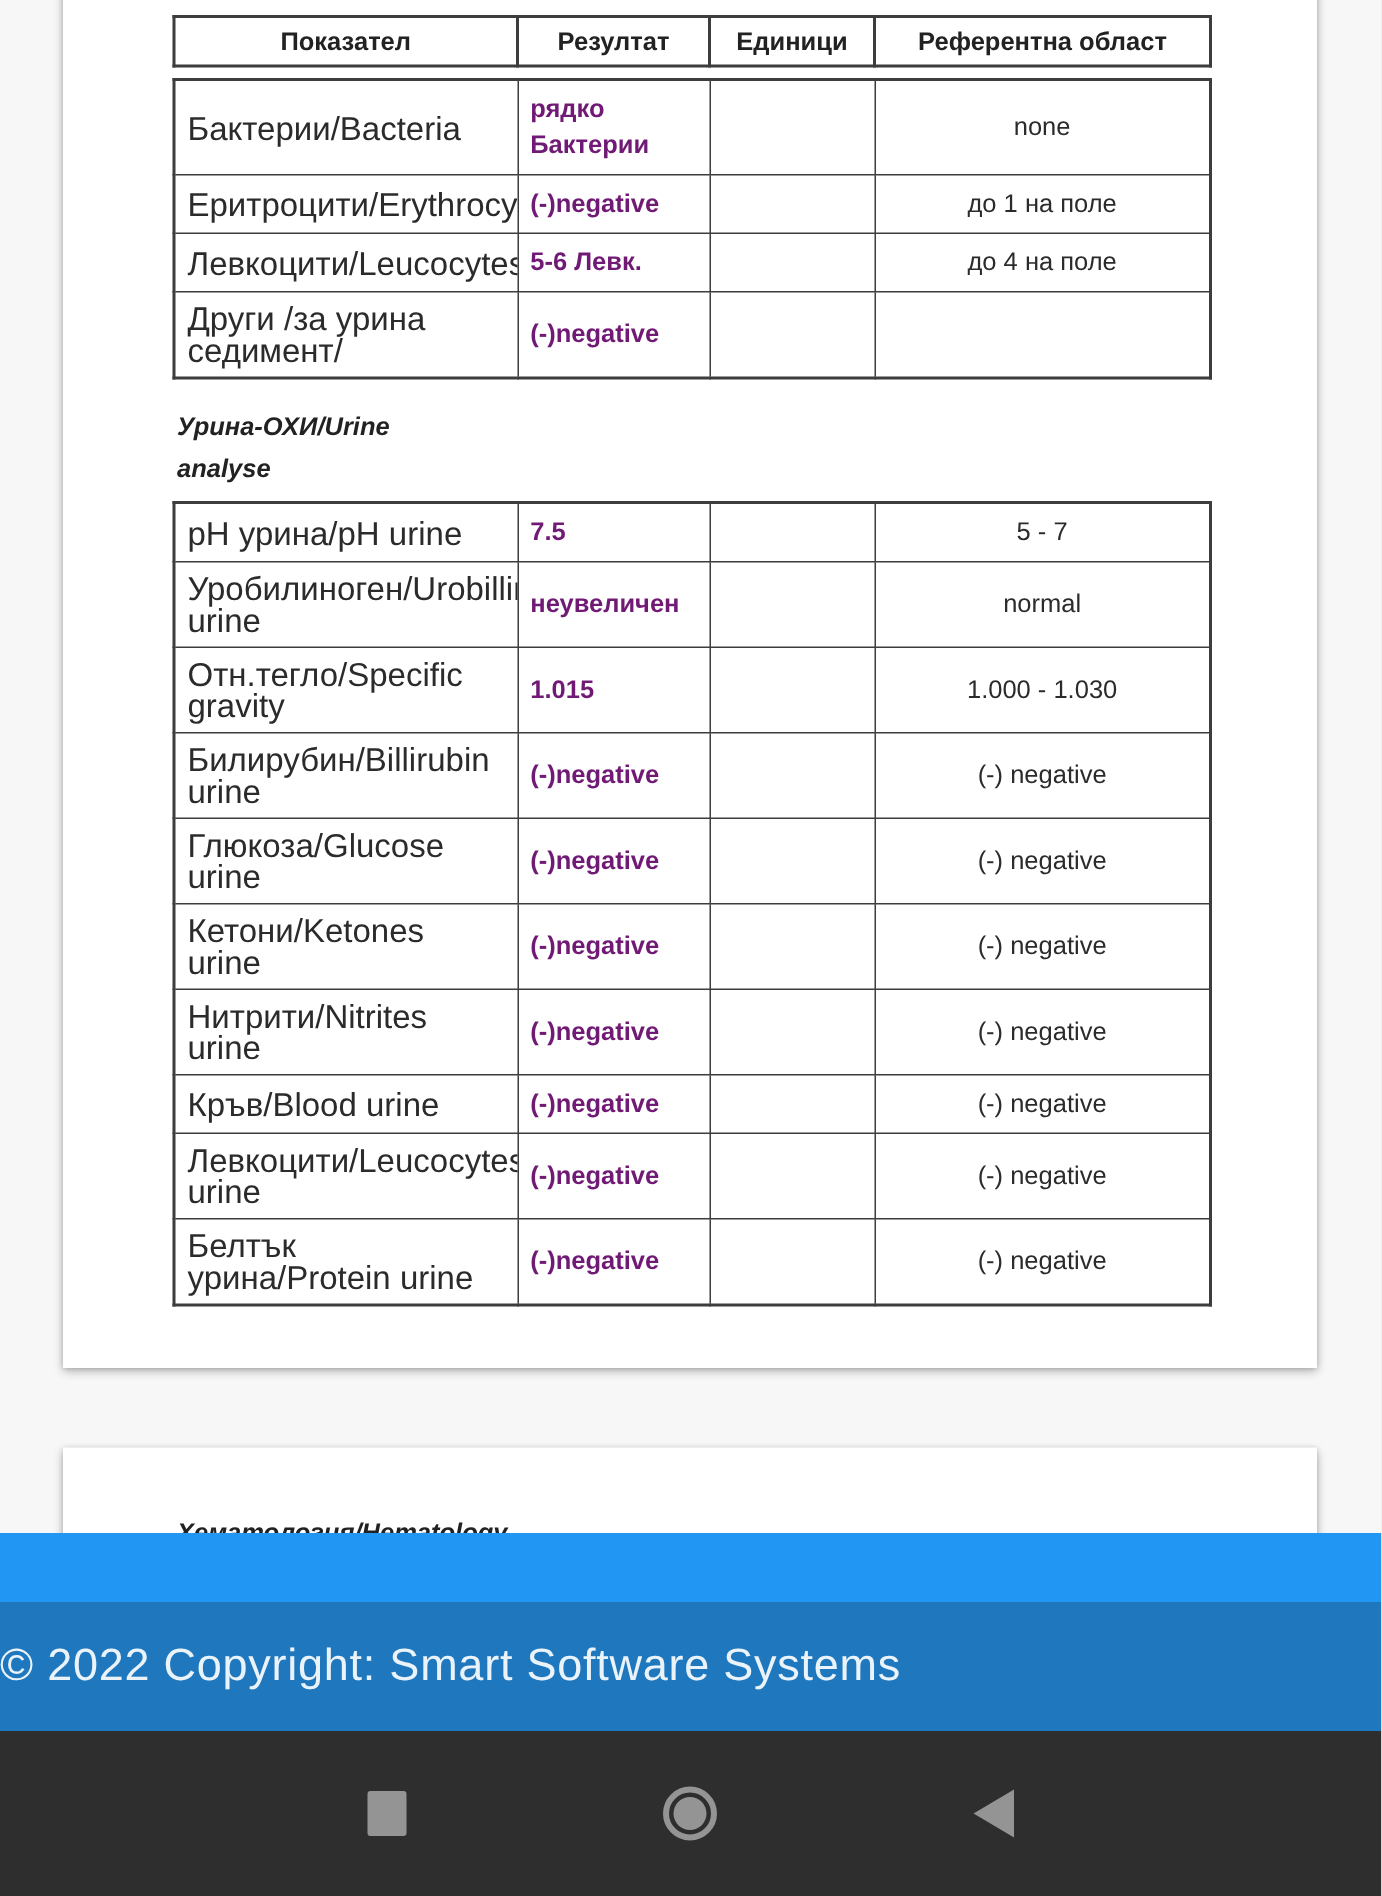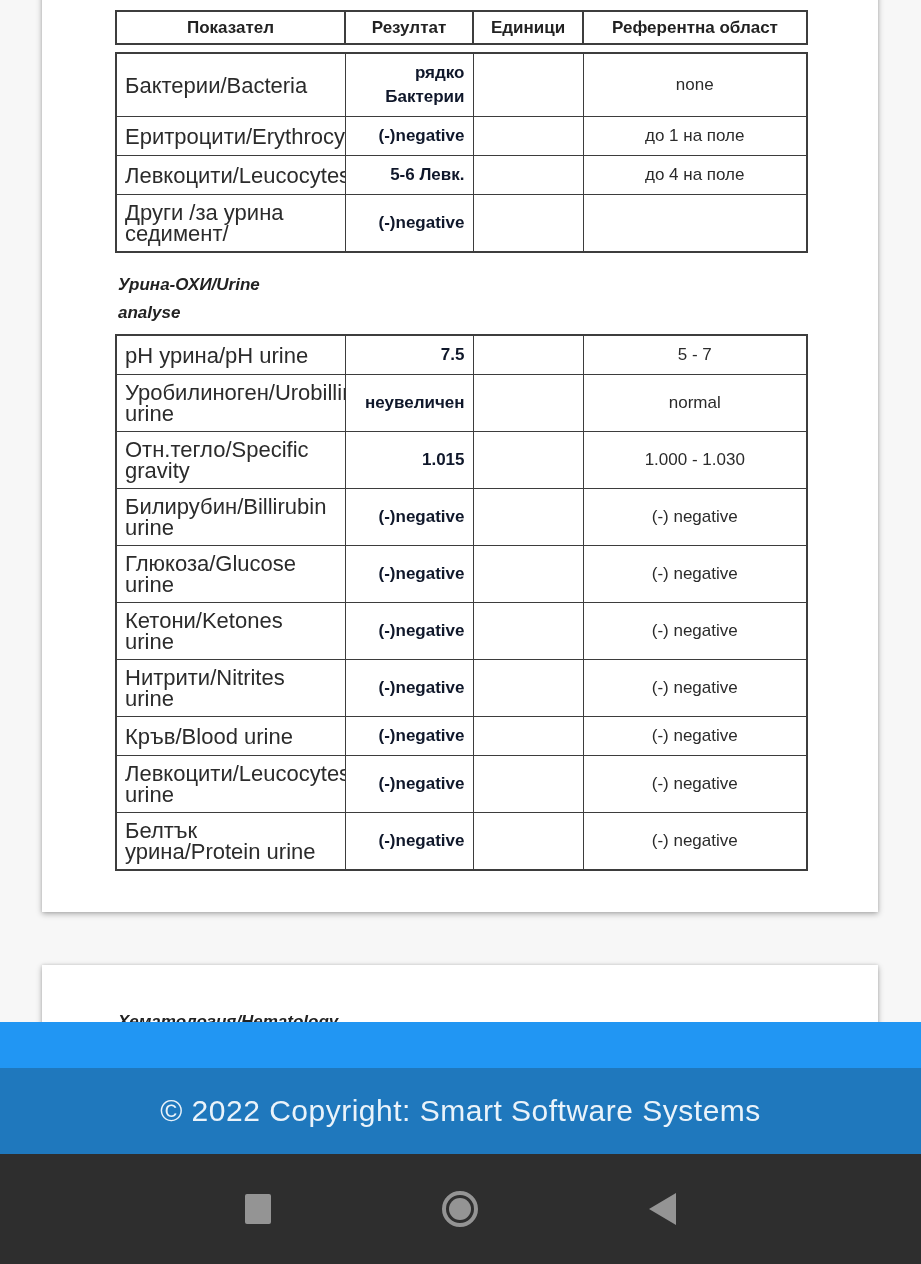--- a/index.html
+++ b/index.html
@@ -38,33 +38,33 @@
     border:2px solid #3d3d3d; font-size:17px; font-weight:700; color:#222;
     text-align:center; padding:2px 4px; height:33px;
   }
 
   table.grid { border:2px solid #3d3d3d; margin-top:7px; }
   table.grid td {
     border:1.5px solid #3d3d3d; padding:7px 8px; color:#2b2b2b;
     vertical-align:middle; overflow:hidden;
   }
   table.grid td.c0 { font-size:22px; line-height:21px; text-align:left; }
-  table.grid td.c1 { font-size:17px; line-height:24px; font-weight:700; text-align:right; color:#0f172a; }
+  table.grid td.c1 { font-size:17px; line-height:24px; font-weight:700; text-align:left; color:#701a75; }
   table.grid td.c2 { font-size:16px; }
   table.grid td.c3 { font-size:17px; line-height:22px; text-align:center; }
 
   
   .footer-light {
     position:absolute; left:0; top:1022px; width:921px; height:46px;
     background:#2196f3; z-index:5;
   }
   .footer-dark {
     position:absolute; left:0; top:1068px; width:921px; height:86px;
     background:#1f78bd; z-index:5;
-    display:flex; align-items:center; justify-content:center;
+    display:flex; align-items:center; justify-content:flex-start;
   }
   .footer-dark span {
     color:#eaf3fa; font-size:30px; font-weight:400; letter-spacing:0.5px;
   }
 
   
   .navbar {
     position:absolute; left:0; top:1154px; width:921px; height:110px;
     background:#2e2e2e; z-index:6;
     display:flex; align-items:center; justify-content:center; gap:171px;

